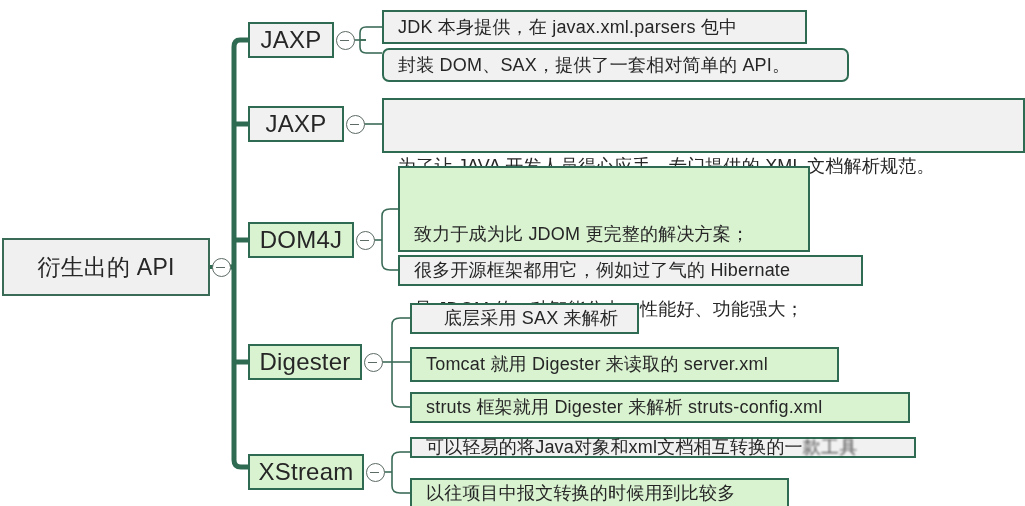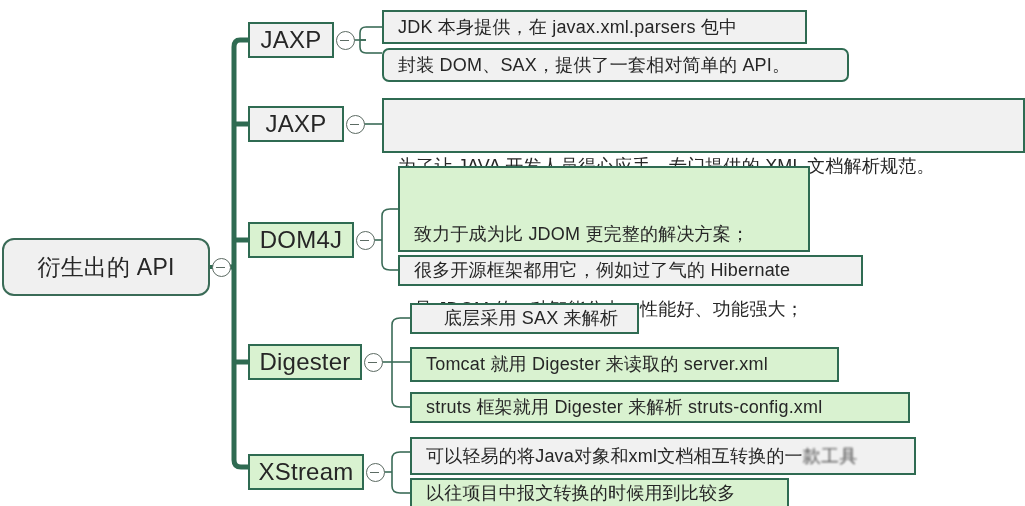--- a/index.html
+++ b/index.html
@@ -22,21 +22,21 @@
     color:#262626;
     white-space:pre;
     letter-spacing:0.2px;
   }
   .node.green{background:#d9f2d0;}
   .node.gray{background:#f1f1f1;}
 
   
   .root{
     left:2px;top:238px;width:208px;height:58px;
-    border-radius:12px;
+    border-radius:0;
     justify-content:center;
     font-size:23px;
     background:#f0f0f0;
     border:2px solid #3a6b57;
   }
 
   
   .branch{
     height:36px;
     justify-content:center;
@@ -176,21 +176,21 @@
 
   <div class="node leaf green" style="left:410px;top:392px;width:500px;height:31px;">
     <span>struts 框架就用 Digester 来解析 struts-config.xml</span>
   </div>
 
   <div class="node branch green" style="left:248px;top:454px;width:116px;">
     <span>XStream</span>
   </div>
   <div class="toggle" style="left:366px;top:463px;"></div>
 
-  <div class="node leaf gray" style="left:410px;top:437px;width:506px;height:38px;">
+  <div class="node leaf gray" style="left:410px;top:437px;width:506px;height:21px;">
     <span>可以轻易的将Java对象和xml文档相互转换的一</span><span class="blurred">款工具</span>
   </div>
 
   <div class="node leaf green" style="left:410px;top:478px;width:379px;height:31px;">
     <span>以往项目中报文转换的时候用到比较多</span>
   </div>
 
 </div>
 
 </body></html>

